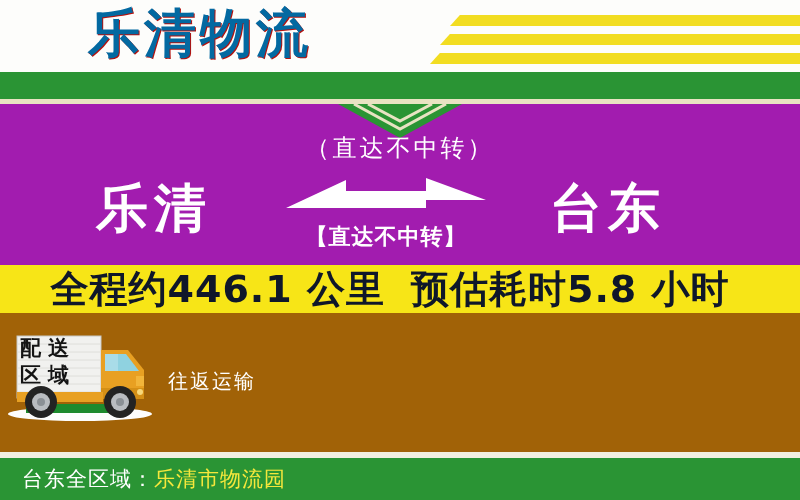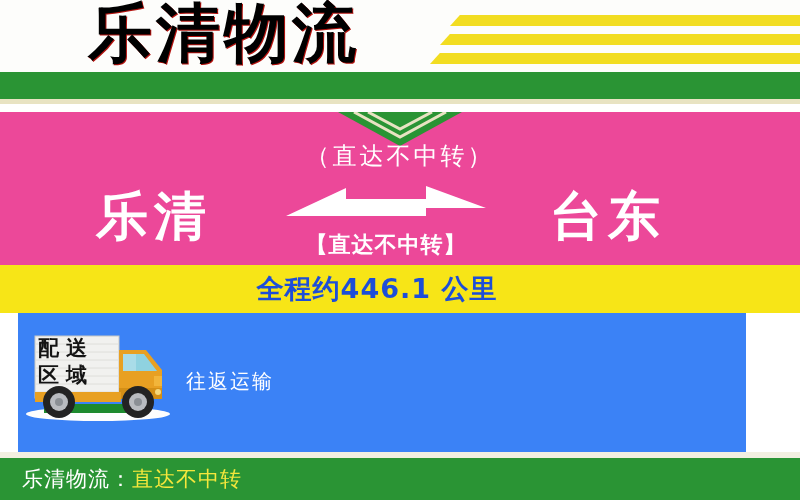--- a/index.html
+++ b/index.html
@@ -7,37 +7,37 @@
     width:800px;height:500px;overflow:hidden;
     font-family:"DejaVu Sans","Liberation Sans",sans-serif;
     background:#ffffff;
   }
   .banner{position:relative;width:800px;height:500px;overflow:hidden;background:#ffffff;}
 
   
   .header{position:absolute;left:0;top:0;width:800px;height:72px;background:#fdfdfb;overflow:hidden;}
   .brand{
     position:absolute;left:88px;top:2px;
-    font-size:64px;font-weight:bold;color:#000000;
+    font-size:52px;font-weight:bold;color:#0369a1;
     letter-spacing:4px;line-height:62px;white-space:nowrap;
     text-shadow:1px 1px 0 #b3120e;
   }
   .stripes{position:absolute;left:420px;top:10px;width:380px;height:58px;}
   .stripe{position:absolute;height:11px;background:#f2dd21;right:0;
           transform:skewX(-42deg);transform-origin:right bottom;}
   .stripe.s1{top:5px;width:350px;}
   .stripe.s2{top:24px;width:360px;}
   .stripe.s3{top:43px;width:370px;}
 
   
   .greenband{position:absolute;left:0;top:72px;width:800px;height:27px;background:#2a9434;}
   .greenline{position:absolute;left:0;top:99px;width:800px;height:5px;background:#e8e3c2;}
 
   
-  .main{position:absolute;left:0;top:112px;width:800px;height:184px;background:#ec4899;overflow:hidden;}
+  .main{position:absolute;left:0;top:104px;width:800px;height:184px;background:#a21caf;overflow:hidden;}
 
   
   .chev{position:absolute;left:338px;top:-6px;width:124px;height:40px;}
   .chev svg{display:block;}
 
   .subtitle{
     position:absolute;left:0;top:28px;width:800px;text-align:center;
     font-size:24px;color:#ffffff;letter-spacing:3px;white-space:nowrap;
   }
   .city{
@@ -54,26 +54,26 @@
   .roundtrip{
     position:absolute;left:286px;top:118px;width:200px;text-align:center;
     font-size:22px;font-weight:bold;color:#ffffff;letter-spacing:1px;white-space:nowrap;
   }
 
   
   .infoband{position:absolute;left:0;top:265px;width:800px;height:48px;background:#f7e517;}
   .infotext{
     position:absolute;left:0;top:0;width:780px;height:48px;
     display:flex;align-items:center;justify-content:center;
-    font-size:27px;font-weight:bold;color:#1d4ed8;letter-spacing:1px;white-space:nowrap;
+    font-size:38px;font-weight:bold;color:#0f172a;letter-spacing:1px;white-space:nowrap;
   }
   .infotext .gap{display:inline-block;width:26px;}
 
   
-  .lower{position:absolute;left:18px;top:313px;width:728px;height:145px;background:#3b82f6;overflow:hidden;}
+  .lower{position:absolute;left:0;top:313px;width:800px;height:145px;background:#a16207;overflow:hidden;}
   .truck{position:absolute;left:8px;top:13px;width:150px;height:100px;}
   .truck svg{display:block;}
   .boxtext{
     position:absolute;left:20px;top:22px;width:78px;height:54px;
     color:#141414;font-weight:bold;font-size:21px;line-height:27px;
     letter-spacing:7px;text-align:left;
   }
   .area{
     position:absolute;left:168px;top:55px;
     font-size:20px;color:#ffffff;letter-spacing:2px;white-space:nowrap;
@@ -127,20 +127,21 @@
       </svg>
     </div>
 
     <div class="roundtrip">【直达不中转】</div>
   </div>
 
   <div class="infoband">
     <div class="infotext">
       <span>全程约446.1 公里</span>
       <span class="gap"></span>
+      <span>预估耗时5.8 小时</span>
     </div>
   </div>
 
   <div class="lower">
 
     <div class="truck">
       <svg width="150" height="100" viewBox="0 0 150 100">
 
         <ellipse cx="72" cy="88" rx="72" ry="7" fill="#fdfdfd"></ellipse>
         <rect x="18" y="78" width="86" height="9" fill="#1d8a2e"></rect>
@@ -178,18 +179,18 @@
       <div>配送</div>
       <div>区域</div>
     </div>
 
     <div class="area">往返运输</div>
   </div>
 
   <div class="btmline"></div>
   <div class="footer">
     <div class="txt">
-      <span class="lbl">乐清物流：</span>
-      <span class="val">直达不中转</span>
+      <span class="lbl">台东全区域：</span>
+      <span class="val">乐清市物流园</span>
     </div>
   </div>
 
 </div>
 
 </body></html>

